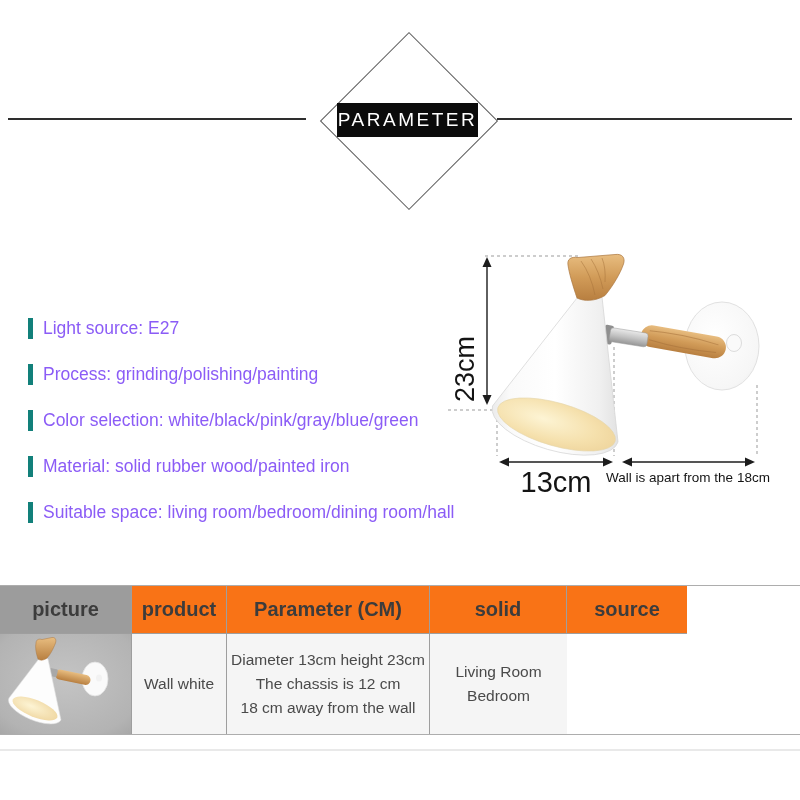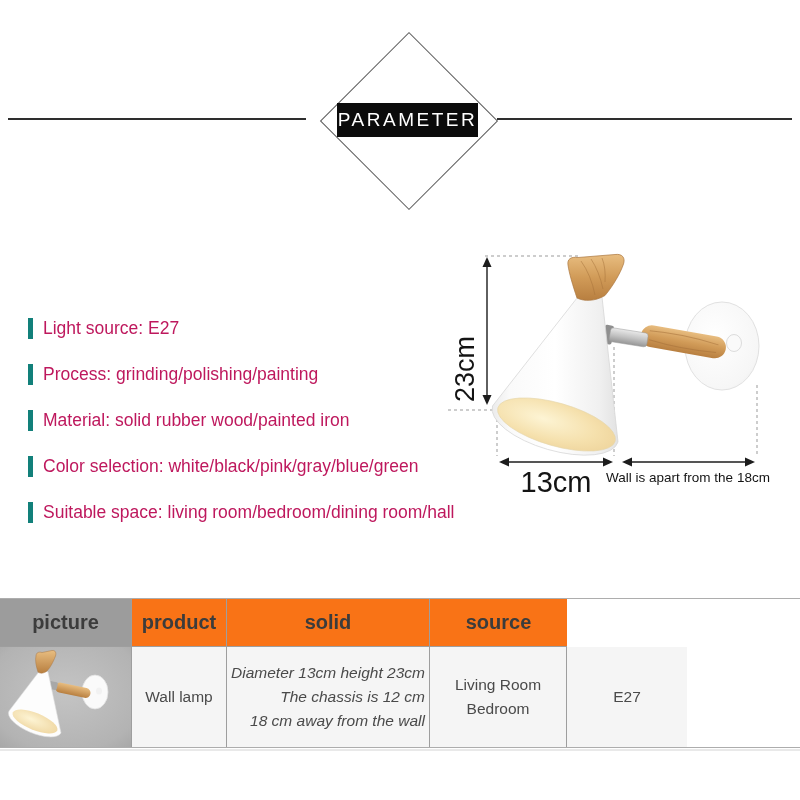--- a/index.html
+++ b/index.html
@@ -13,39 +13,39 @@
   .diamond{position:absolute;left:346px;top:58px;width:124px;height:124px;
            background:#fff;border:1.5px solid #5a5a5a;transform:rotate(45deg);}
   .param-badge{position:absolute;left:337px;top:103px;width:141px;height:34px;
                background:#0b0b0b;color:#fff;display:flex;align-items:center;justify-content:center;
                font-size:19px;letter-spacing:2.5px;}
 
   
   .specs{position:absolute;left:28px;top:317px;list-style:none;margin:0;padding:0;}
   .spec-item{display:flex;align-items:center;height:22px;margin-bottom:24px;}
   .spec-bar{width:5px;height:21px;background:#12807a;margin-right:10px;flex:none;}
-  .spec-text{font-size:17.5px;color:#be185d;white-space:nowrap;}
+  .spec-text{font-size:17.5px;color:#8b5cf6;white-space:nowrap;}
 
   
   .figure{position:absolute;left:445px;top:235px;width:360px;height:270px;}
   .figure svg{display:block;}
 
   
-  .spec-table{position:absolute;left:0;top:598px;width:800px;
+  .spec-table{position:absolute;left:0;top:585px;width:800px;
               border-top:1px solid #adadad;border-bottom:1px solid #adadad;}
   .t-row{display:grid;grid-template-columns:132px 95px 203px 137px 120px 113px;}
   .t-cell{border-right:1.5px solid #9e9e9e;display:flex;flex-direction:column;
           align-items:center;justify-content:center;box-sizing:border-box;}
   .t-cell:last-child{border-right:none;}
   .t-head .t-cell{height:48px;background:#f97316;font-weight:bold;font-size:20px;color:#3c3c3c;
                   border-bottom:1.5px solid #9e9e9e;}
   .t-head .t-cell.pic{background:#9c9c9c;}
   .t-body .t-cell{height:100px;background:#f5f5f5;font-size:15.5px;color:#4a4a4a;line-height:1.55;}
   .t-body .t-cell.pic{background:#b3b3b3;padding:0;overflow:hidden;}
-  .t-body .param-lines{text-align:right;font-style:italic;}
+  .t-body .param-lines{text-align:center;}
   .shadow-line{position:absolute;left:0;top:749px;width:800px;height:2px;background:#e9e9e9;}
 </style>
 </head>
 <body>
 
 <div class="page">
 
   <div class="rule left"></div>
   <div class="rule right"></div>
   <div class="diamond"></div>
@@ -55,25 +55,25 @@
     <li class="spec-item">
       <span class="spec-bar"></span>
       <span class="spec-text">Light source: E27</span>
     </li>
     <li class="spec-item">
       <span class="spec-bar"></span>
       <span class="spec-text">Process: grinding/polishing/painting</span>
     </li>
     <li class="spec-item">
       <span class="spec-bar"></span>
+      <span class="spec-text">Color selection: white/black/pink/gray/blue/green</span>
+    </li>
+    <li class="spec-item">
+      <span class="spec-bar"></span>
       <span class="spec-text">Material: solid rubber wood/painted iron</span>
-    </li>
-    <li class="spec-item">
-      <span class="spec-bar"></span>
-      <span class="spec-text">Color selection: white/black/pink/gray/blue/green</span>
     </li>
     <li class="spec-item">
       <span class="spec-bar"></span>
       <span class="spec-text">Suitable space: living room/bedroom/dining room/hall</span>
     </li>
   </ul>
 
   <div class="figure">
     <svg width="360" height="270" viewBox="0 0 360 270">
       <defs>
@@ -152,20 +152,21 @@
       <text transform="translate(29,134) rotate(-90)" text-anchor="middle" font-size="27" fill="#141414" font-family="Liberation Sans, sans-serif">23cm</text>
       <text x="111" y="257" text-anchor="middle" font-size="29" fill="#141414" font-family="Liberation Sans, sans-serif">13cm</text>
       <text x="243" y="247" text-anchor="middle" font-size="13.5" fill="#141414" font-family="Liberation Sans, sans-serif">Wall is apart from the 18cm</text>
     </svg>
   </div>
 
   <div class="spec-table">
     <div class="t-row t-head">
       <div class="t-cell pic">picture</div>
       <div class="t-cell">product</div>
+      <div class="t-cell">Parameter (CM)</div>
       <div class="t-cell">solid</div>
       <div class="t-cell">source</div>
     </div>
     <div class="t-row t-body">
       <div class="t-cell pic">
         <svg width="132" height="100" viewBox="0 0 132 100">
           <defs>
             <radialGradient id="cellBgG" cx="0.5" cy="0.45" r="0.85">
               <stop offset="0" stop-color="#c4c4c4"></stop>
                 <stop offset="0.7" stop-color="#b3b3b3"></stop>
@@ -185,32 +186,31 @@
           <ellipse cx="99" cy="44" rx="3" ry="3.5" fill="#f2f2f2"></ellipse>
           <g transform="rotate(12 58 36)">
             <rect x="56" y="35" width="36" height="10" rx="5" fill="url(#woodG2)"></rect>
             <rect x="50" y="35.5" width="8" height="8" rx="1.5" fill="#a8a8a8"></rect>
           </g>
           <path d="M38,26 L9,64 A25,10 22 0 0 61,86 L48,25 Q43,21.5 38,26 Z" fill="#fdfdfd" stroke="#dedede" stroke-width="0.6"></path>
           <ellipse cx="35" cy="74.5" rx="24" ry="8.5" transform="rotate(22 35 74.5)" fill="url(#innerG2)"></ellipse>
           <path d="M38,25 C36,19 35,13 36,9 C36,5.5 39,4.5 42,5.5 L52,3.5 C55.5,3 56.5,6 55.5,9 C53,15.5 50,21 47,24 C44,26.5 40,26.8 38,25 Z" fill="url(#woodG2)" stroke="#ab7740" stroke-width="0.5"></path>
         </svg>
       </div>
-      <div class="t-cell">Wall lamp</div>
+      <div class="t-cell">Wall white</div>
       <div class="t-cell">
         <div class="param-lines">
           <div>Diameter 13cm height 23cm</div>
           <div>The chassis is 12 cm</div>
           <div>18 cm away from the wall</div>
         </div>
       </div>
       <div class="t-cell">
         <div style="text-align:center;">
           <div>Living Room</div>
           <div>Bedroom</div>
         </div>
       </div>
-      <div class="t-cell">E27</div>
     </div>
   </div>
   <div class="shadow-line"></div>
 
 </div>
 
 </body></html>

